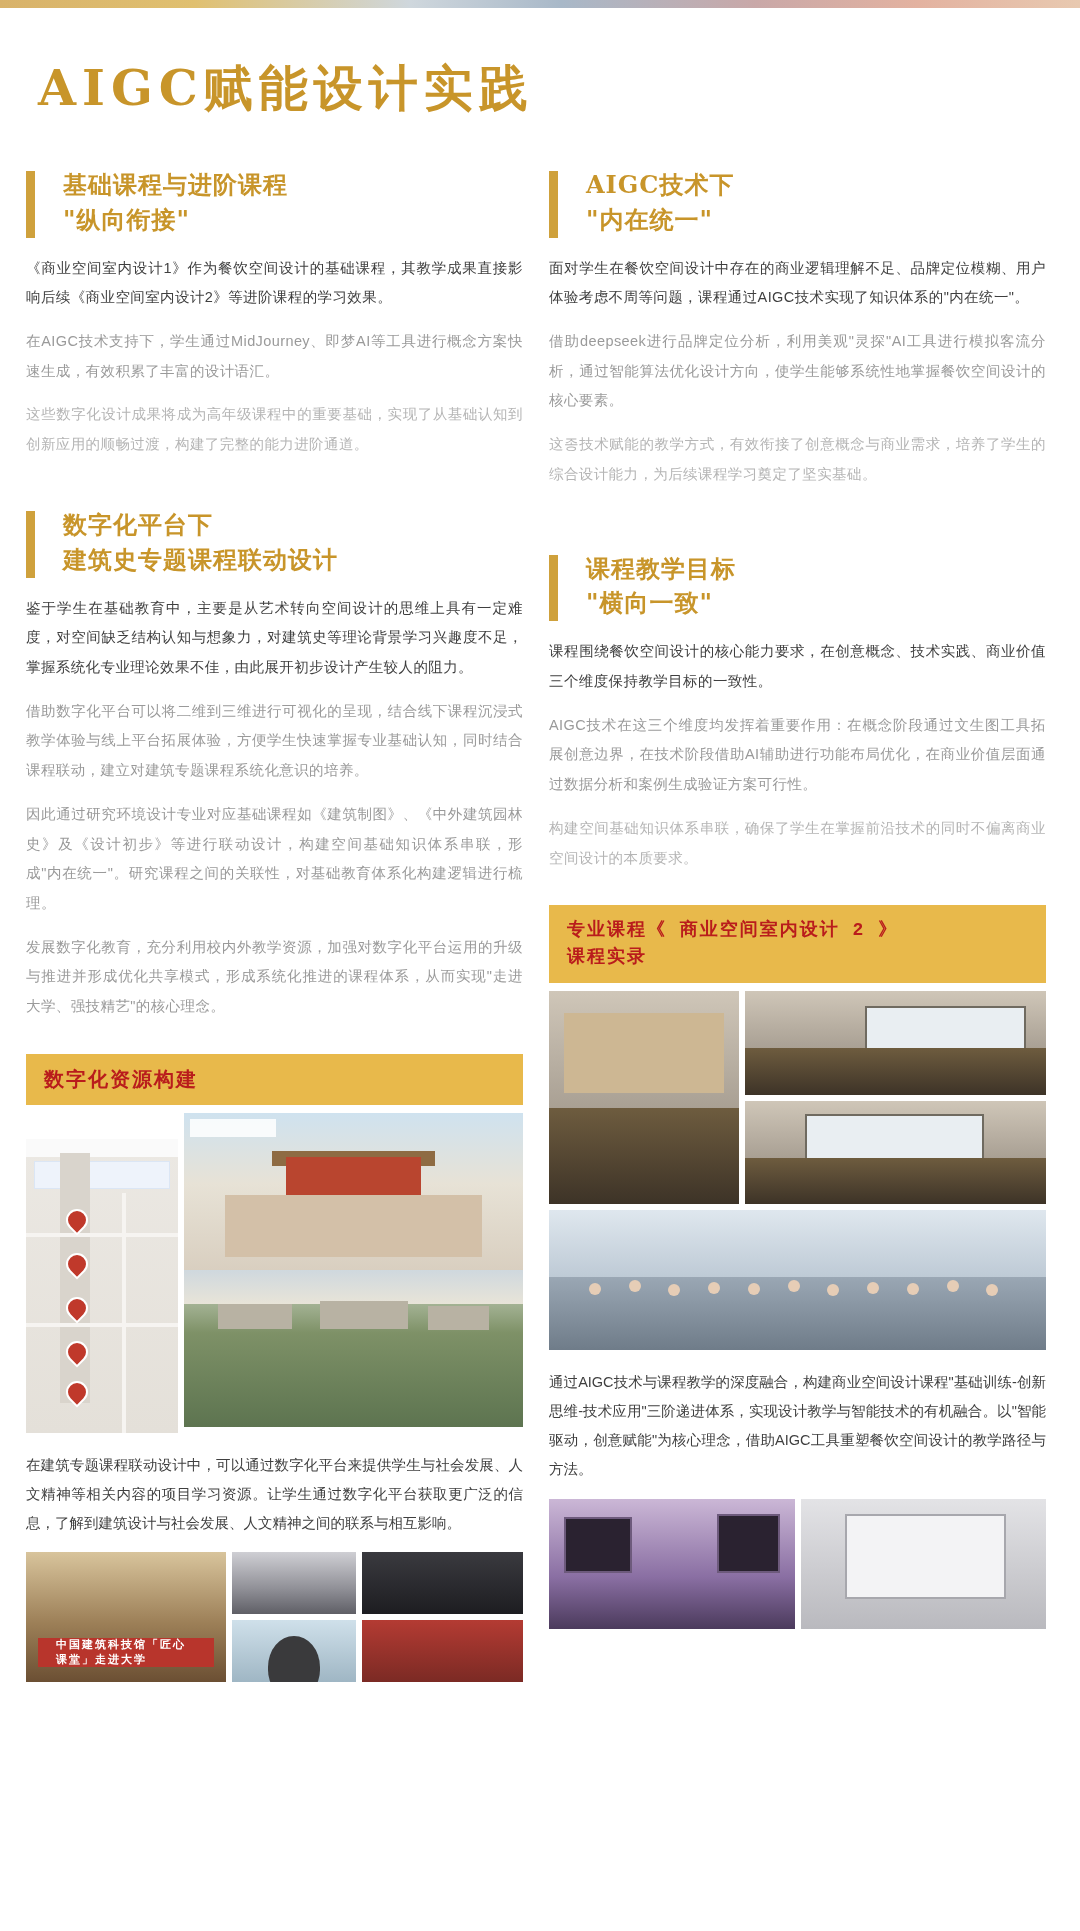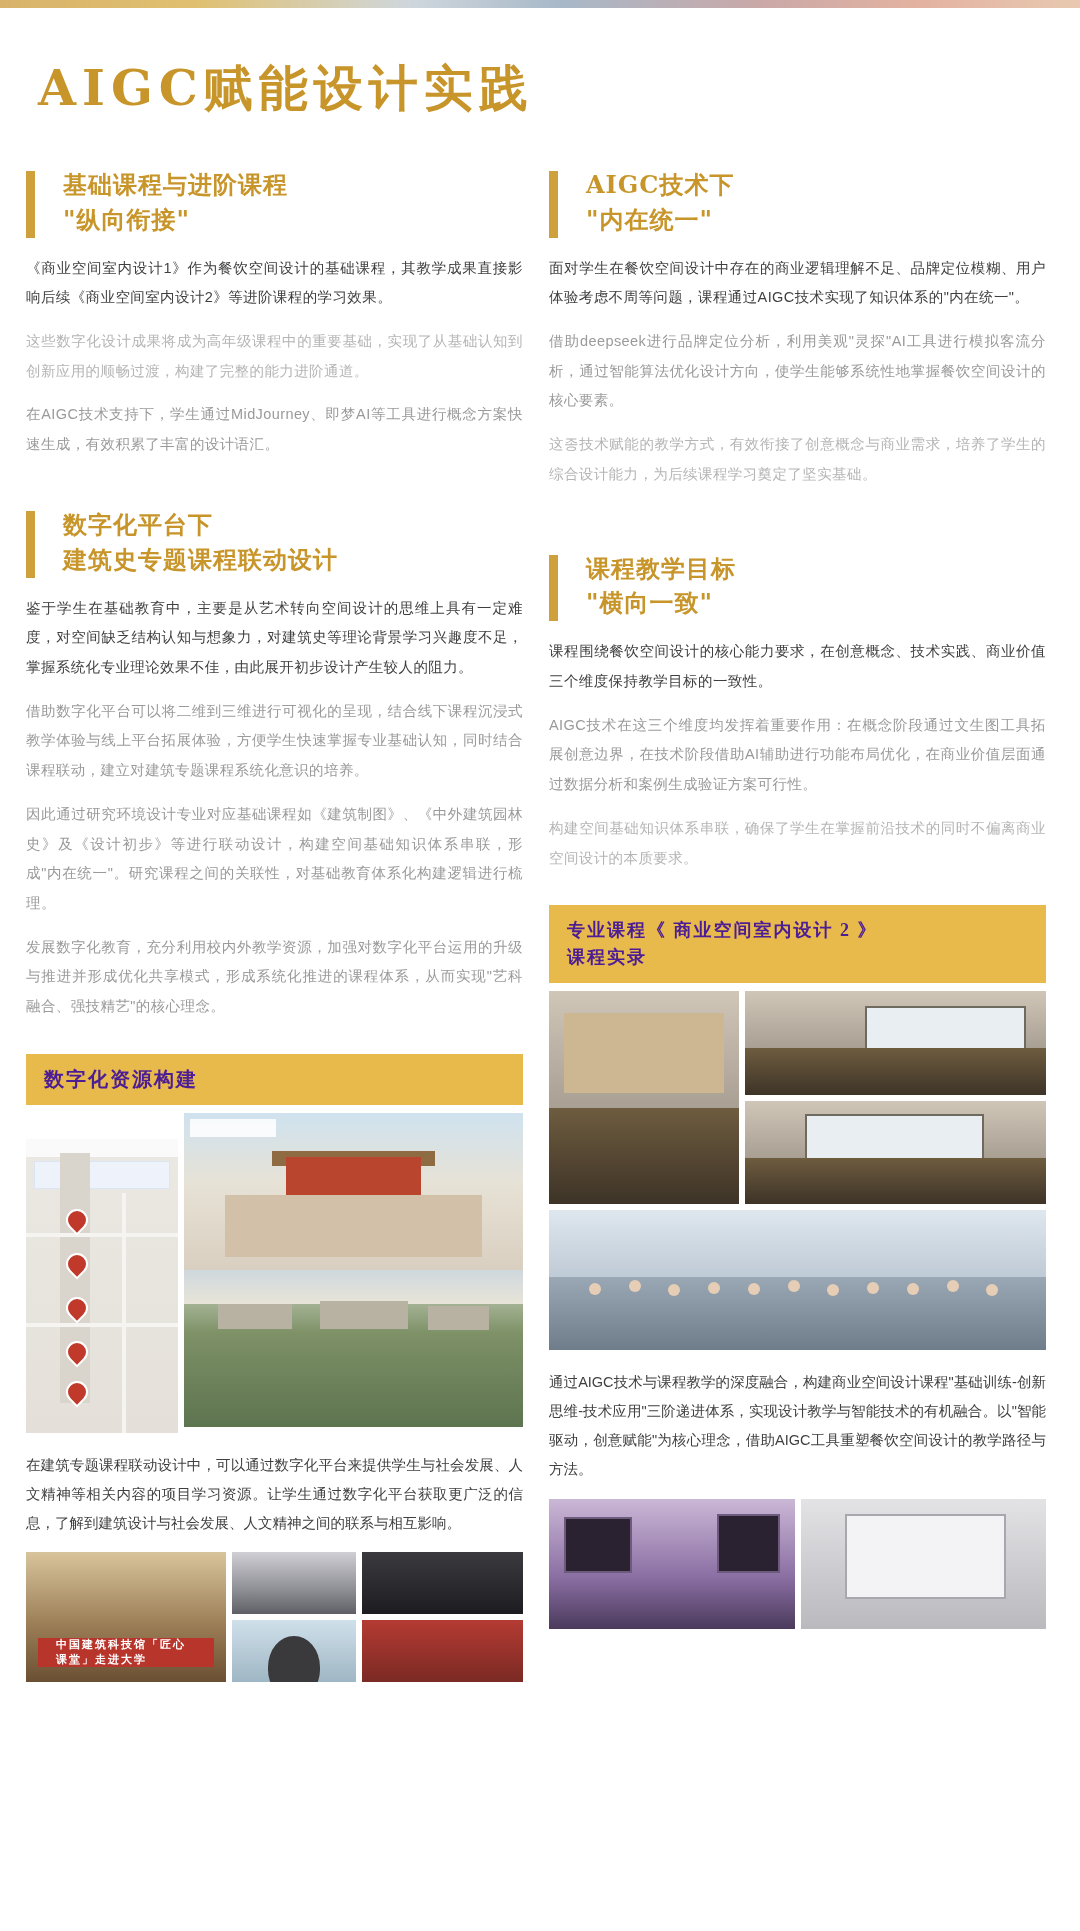--- a/index.html
+++ b/index.html
@@ -76,22 +76,22 @@
   }
   .body-text.faded2 {
     color: #b5b5b5;
   }
   .spacer-sm { height: 18px; }
   .spacer-md { height: 34px; }
   .spacer-lg { height: 48px; }
 
   .banner {
     background: #e8b94b;
-    color: #4c1d95;
-    font-family: Liberation Serif, serif;
+    color: #b91c1c;
+    font-family: Liberation Mono, monospace;
     font-weight: bold;
     font-size: 20px;
     letter-spacing: 2px;
     padding: 12px 18px;
     box-sizing: border-box;
   }
   .banner.two-line {
     line-height: 1.5;
     font-size: 18px;
   }
@@ -205,37 +205,37 @@
 
       <div class="sec-head">
         <div class="sec-bar"></div>
         <div class="sec-title">
           <div>基础课程与进阶课程</div>
           <div>"纵向衔接"</div>
         </div>
       </div>
 
       <p class="body-text">《商业空间室内设计1》作为餐饮空间设计的基础课程，其教学成果直接影响后续《商业空间室内设计2》等进阶课程的学习效果。</p>
+      <p class="body-text faded">在AIGC技术支持下，学生通过MidJourney、即梦AI等工具进行概念方案快速生成，有效积累了丰富的设计语汇。</p>
       <p class="body-text faded2">这些数字化设计成果将成为高年级课程中的重要基础，实现了从基础认知到创新应用的顺畅过渡，构建了完整的能力进阶通道。</p>
-      <p class="body-text faded">在AIGC技术支持下，学生通过MidJourney、即梦AI等工具进行概念方案快速生成，有效积累了丰富的设计语汇。</p>
 
       <div class="spacer-md"></div>
 
       <div class="sec-head">
         <div class="sec-bar"></div>
         <div class="sec-title">
           <div>数字化平台下</div>
           <div>建筑史专题课程联动设计</div>
         </div>
       </div>
 
       <p class="body-text">鉴于学生在基础教育中，主要是从艺术转向空间设计的思维上具有一定难度，对空间缺乏结构认知与想象力，对建筑史等理论背景学习兴趣度不足，掌握系统化专业理论效果不佳，由此展开初步设计产生较人的阻力。</p>
       <p class="body-text faded">借助数字化平台可以将二维到三维进行可视化的呈现，结合线下课程沉浸式教学体验与线上平台拓展体验，方便学生快速掌握专业基础认知，同时结合课程联动，建立对建筑专题课程系统化意识的培养。</p>
       <p class="body-text faded">因此通过研究环境设计专业对应基础课程如《建筑制图》、《中外建筑园林史》及《设计初步》等进行联动设计，构建空间基础知识体系串联，形成"内在统一"。研究课程之间的关联性，对基础教育体系化构建逻辑进行梳理。</p>
-      <p class="body-text faded">发展数字化教育，充分利用校内外教学资源，加强对数字化平台运用的升级与推进并形成优化共享模式，形成系统化推进的课程体系，从而实现"艺科融合、强技精艺"的核心理念。</p>
+      <p class="body-text faded">发展数字化教育，充分利用校内外教学资源，加强对数字化平台运用的升级与推进并形成优化共享模式，形成系统化推进的课程体系，从而实现"走进大学、强技精艺"的核心理念。</p>
 
       <div class="spacer-sm"></div>
 
       <div class="banner">数字化资源构建</div>
 
       <div class="gallery-left">
         <div class="img art-map gal-map">
           <div class="topbar"></div>
           <div class="chipbar"></div>
           <div class="bluebox"></div>

